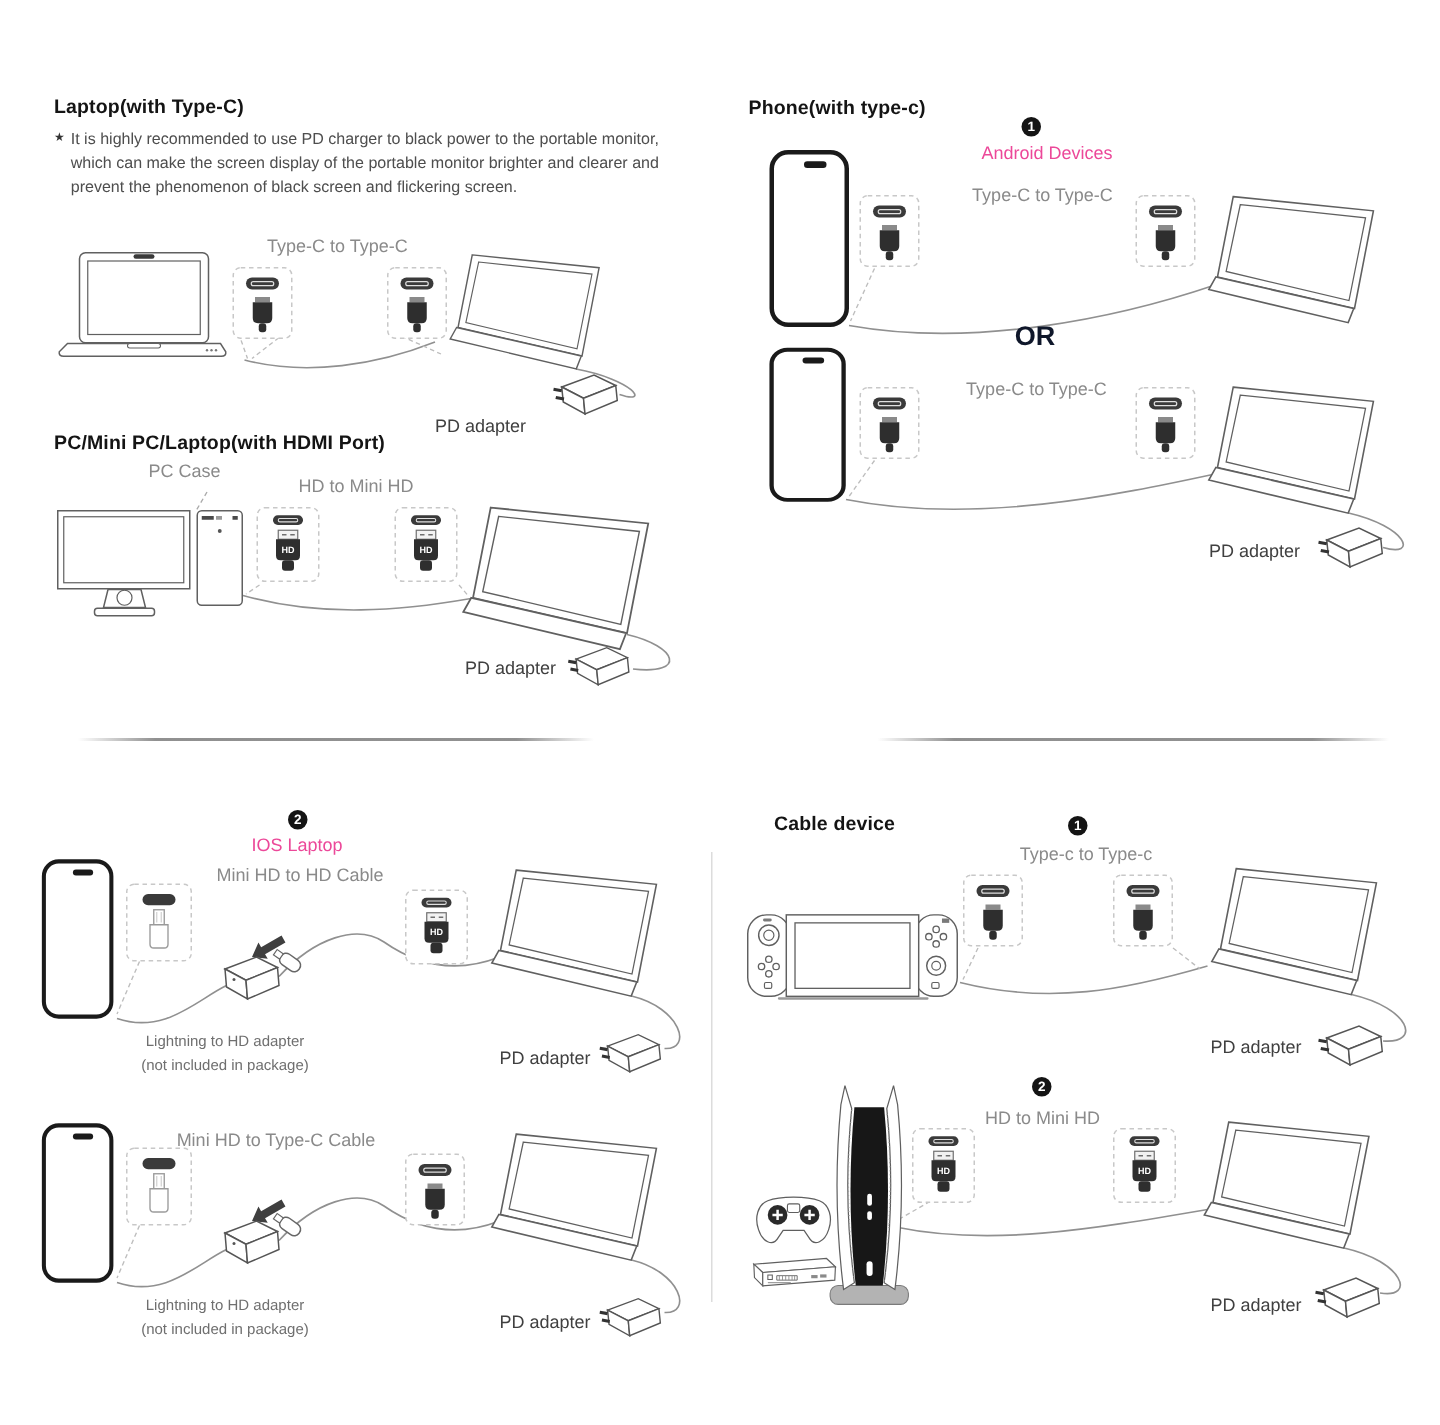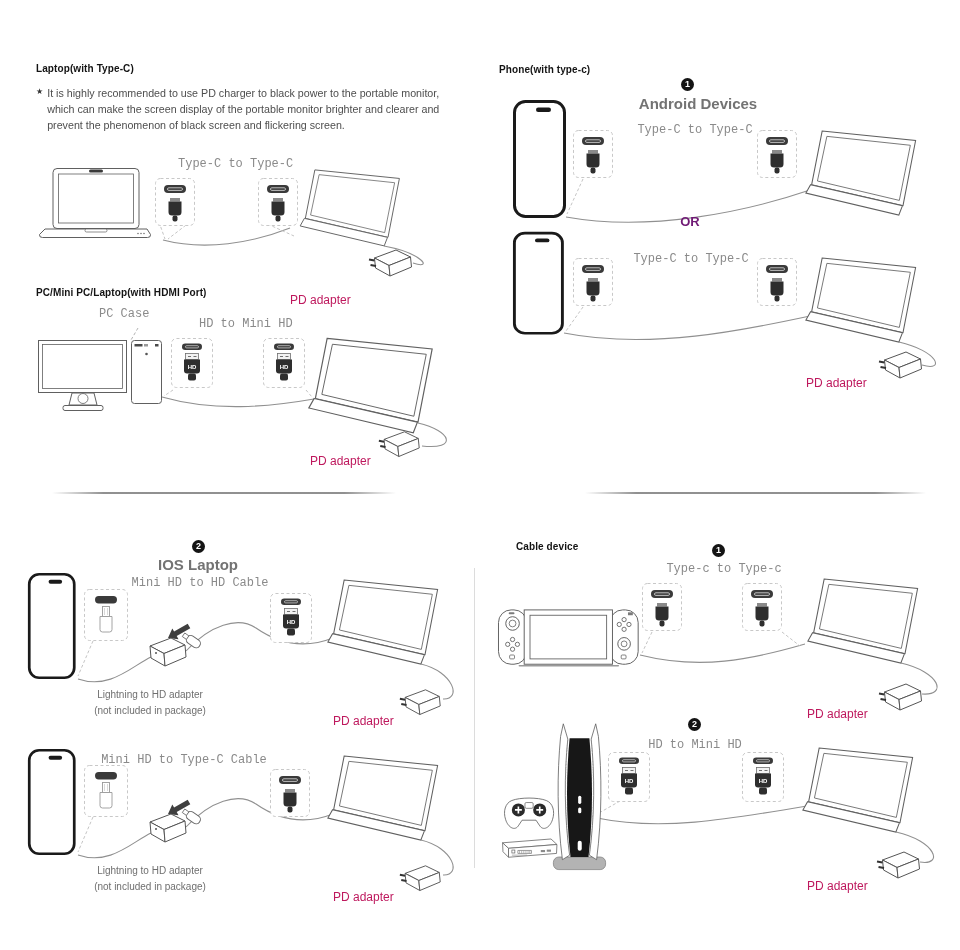--- a/index.html
+++ b/index.html
@@ -1,26 +1,26 @@
 <!DOCTYPE html>
 <html><head>
 <meta charset="utf-8">
 <style>
   html,body{margin:0;padding:0;background:#fff;}
   body{width:960px;height:950px;position:relative;font-family:"Liberation Sans",sans-serif;overflow:hidden;}
   .abs{position:absolute;}
-  .h1{font-size:10px;font-weight:700;color:#141414;letter-spacing:.1px;}
-  .lbl{font-size:12px;color:#8a8a8a;font-family:Liberation Mono, monospace;}
-  .sub{font-size:15px;font-weight:700;color:#737373;}
-  .or{font-size:13px;font-weight:700;color:#701a75;}
+  .h1{font-size:13px;font-weight:700;color:#141414;letter-spacing:.1px;}
+  .lbl{font-size:12px;color:#8a8a8a;}
+  .sub{font-size:12px;font-weight:400;color:#ec4899;}
+  .or{font-size:18px;font-weight:700;color:#0f172a;}
   .ctr{width:200px;text-align:center;}
   .note{width:418px;font-size:10.7px;color:#4e4e4e;line-height:1.5;display:flex;gap:4px;}
   .note .star{font-size:8px;color:#333;line-height:1;margin-top:3px;}
   .small{font-size:10px;color:#6f6f6f;line-height:1.4;}
-  .pdlbl{font-size:12px;color:#be185d;margin-top:16px;}
+  .pdlbl{font-size:12px;color:#404040;}
   .badge{width:13px;height:13px;border-radius:50%;background:#141414;color:#fff;
          font-size:9px;font-weight:700;display:flex;align-items:center;justify-content:center;line-height:1;}
   .divh{height:2px;background:linear-gradient(to right,rgba(125,125,125,0),rgba(125,125,125,.85) 15%,rgba(125,125,125,.85) 85%,rgba(125,125,125,0));}
   .divv{width:1px;background:#dcdcdc;}
   svg text{font-family:"Liberation Sans",sans-serif;}
 </style>
 </head>
 <body>
 
 <svg class="abs" style="left:0;top:0" width="960" height="950" viewBox="0 0 960 950">

